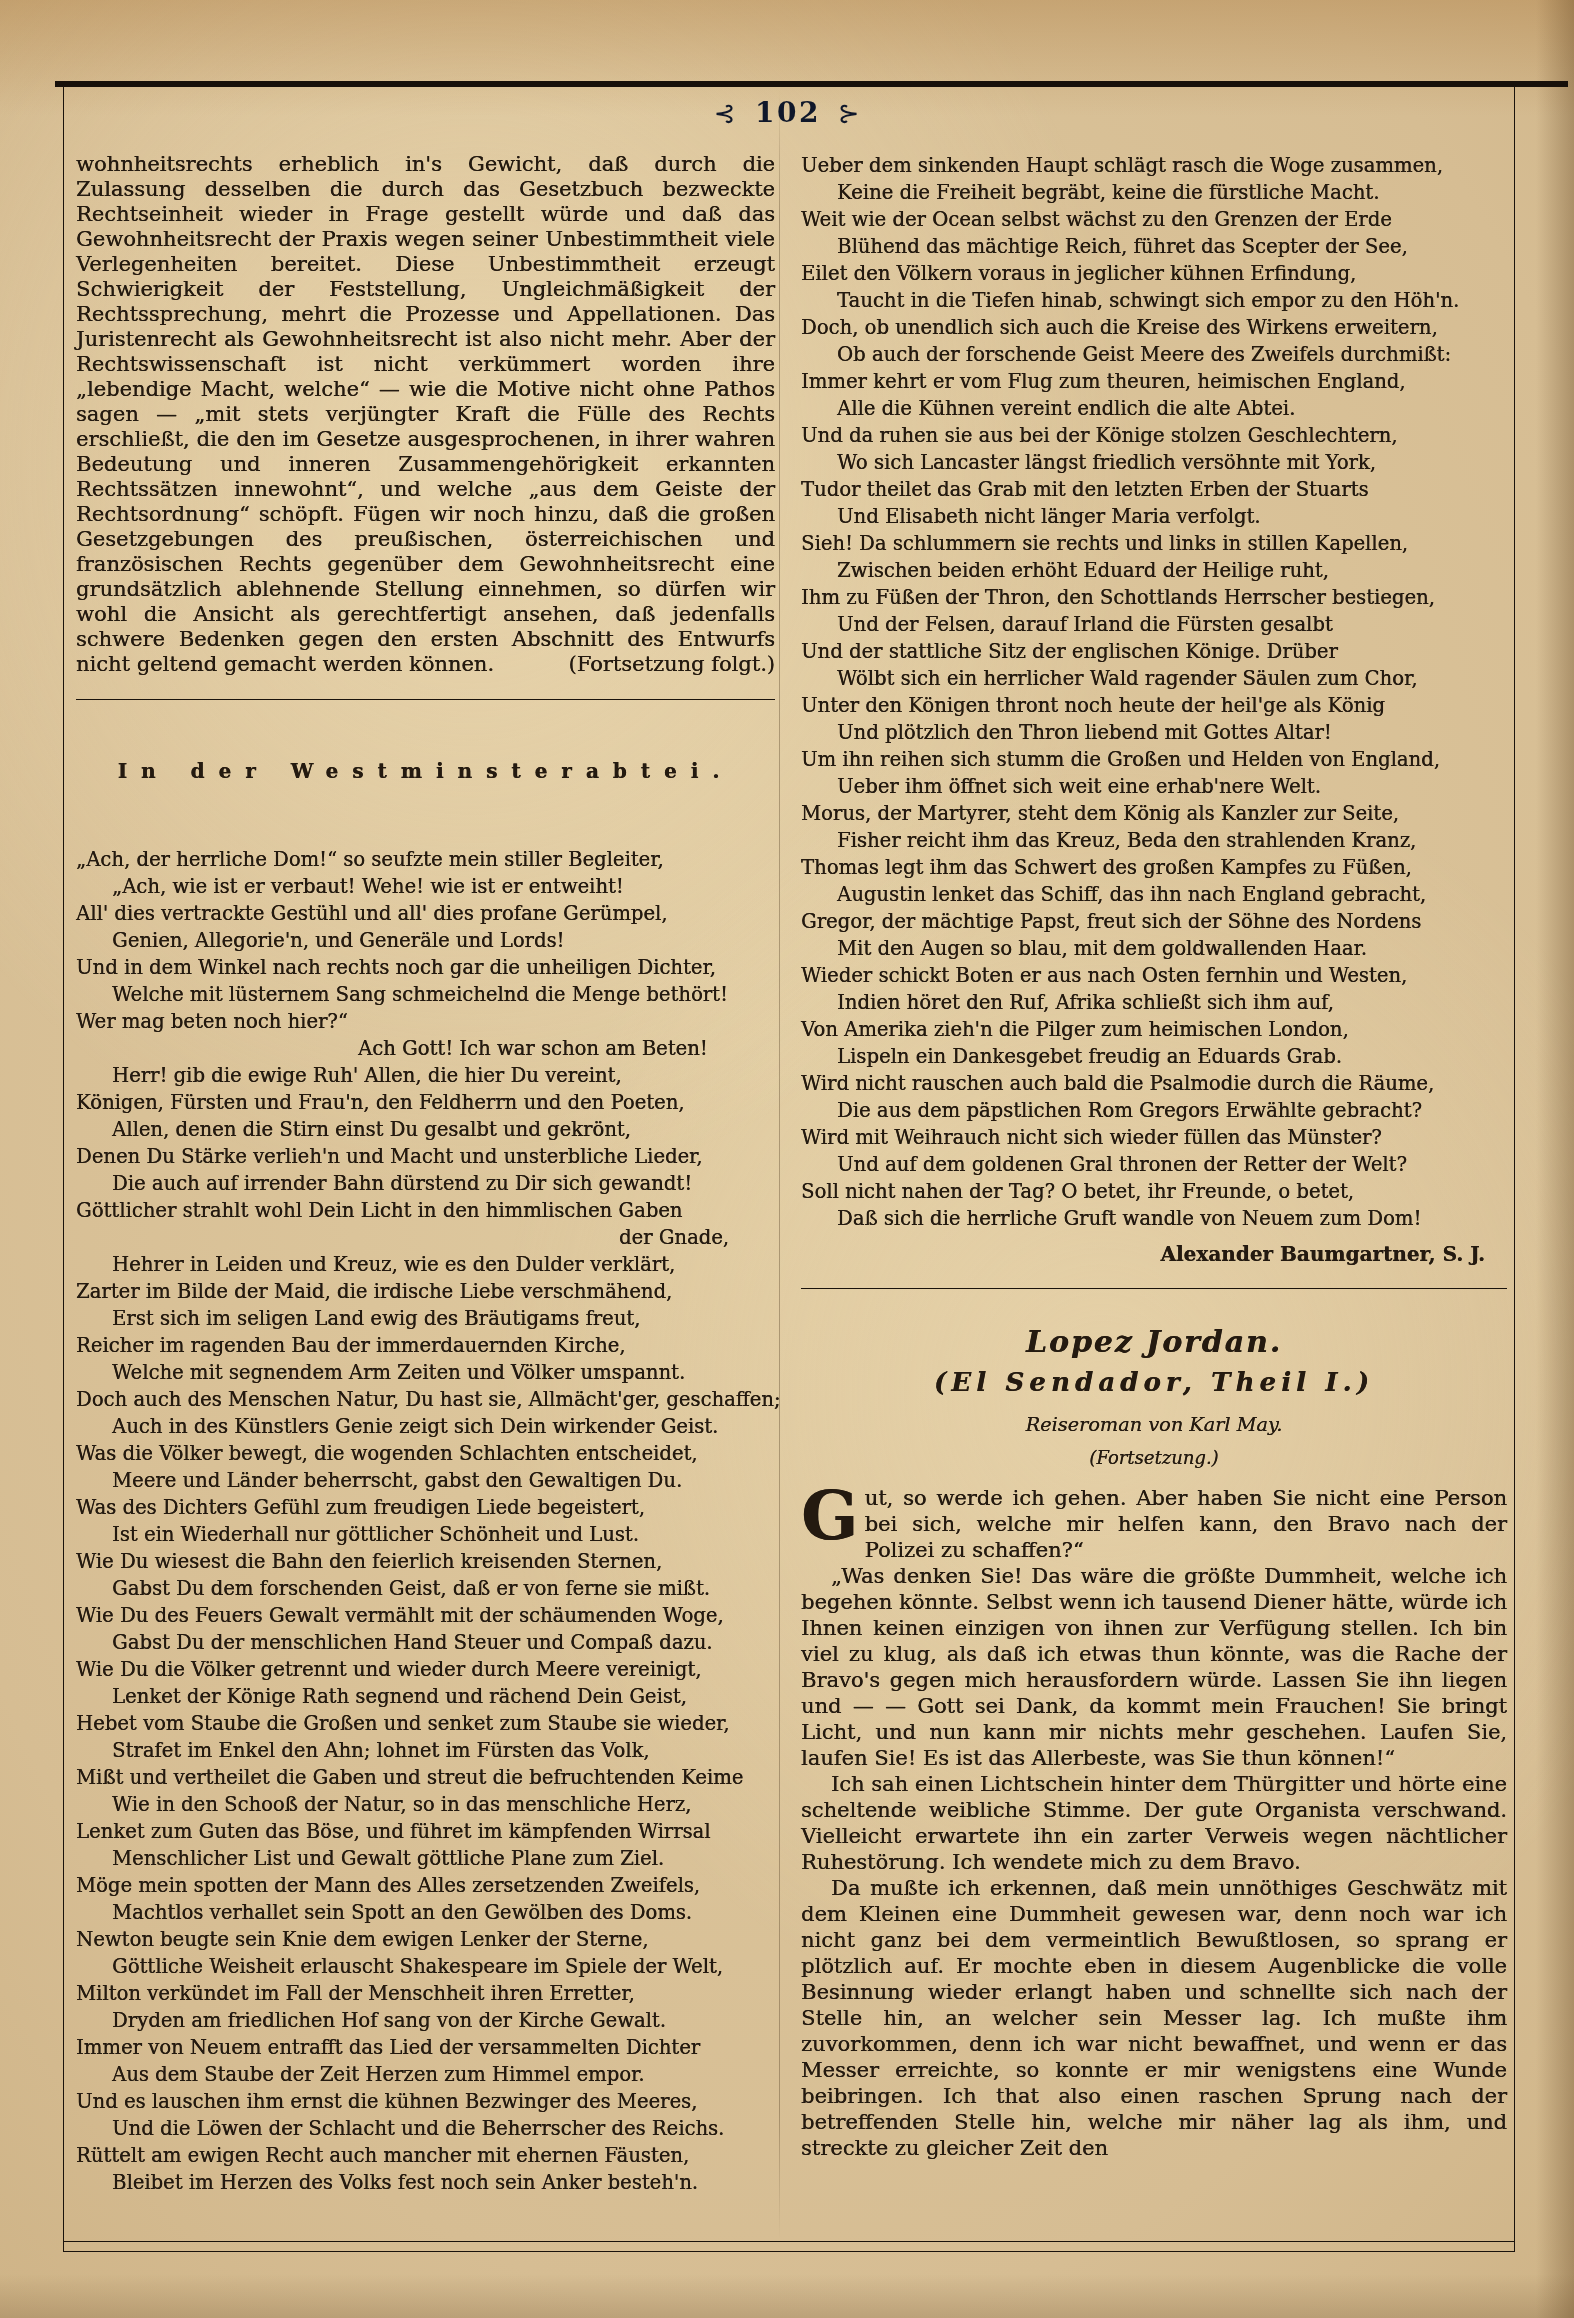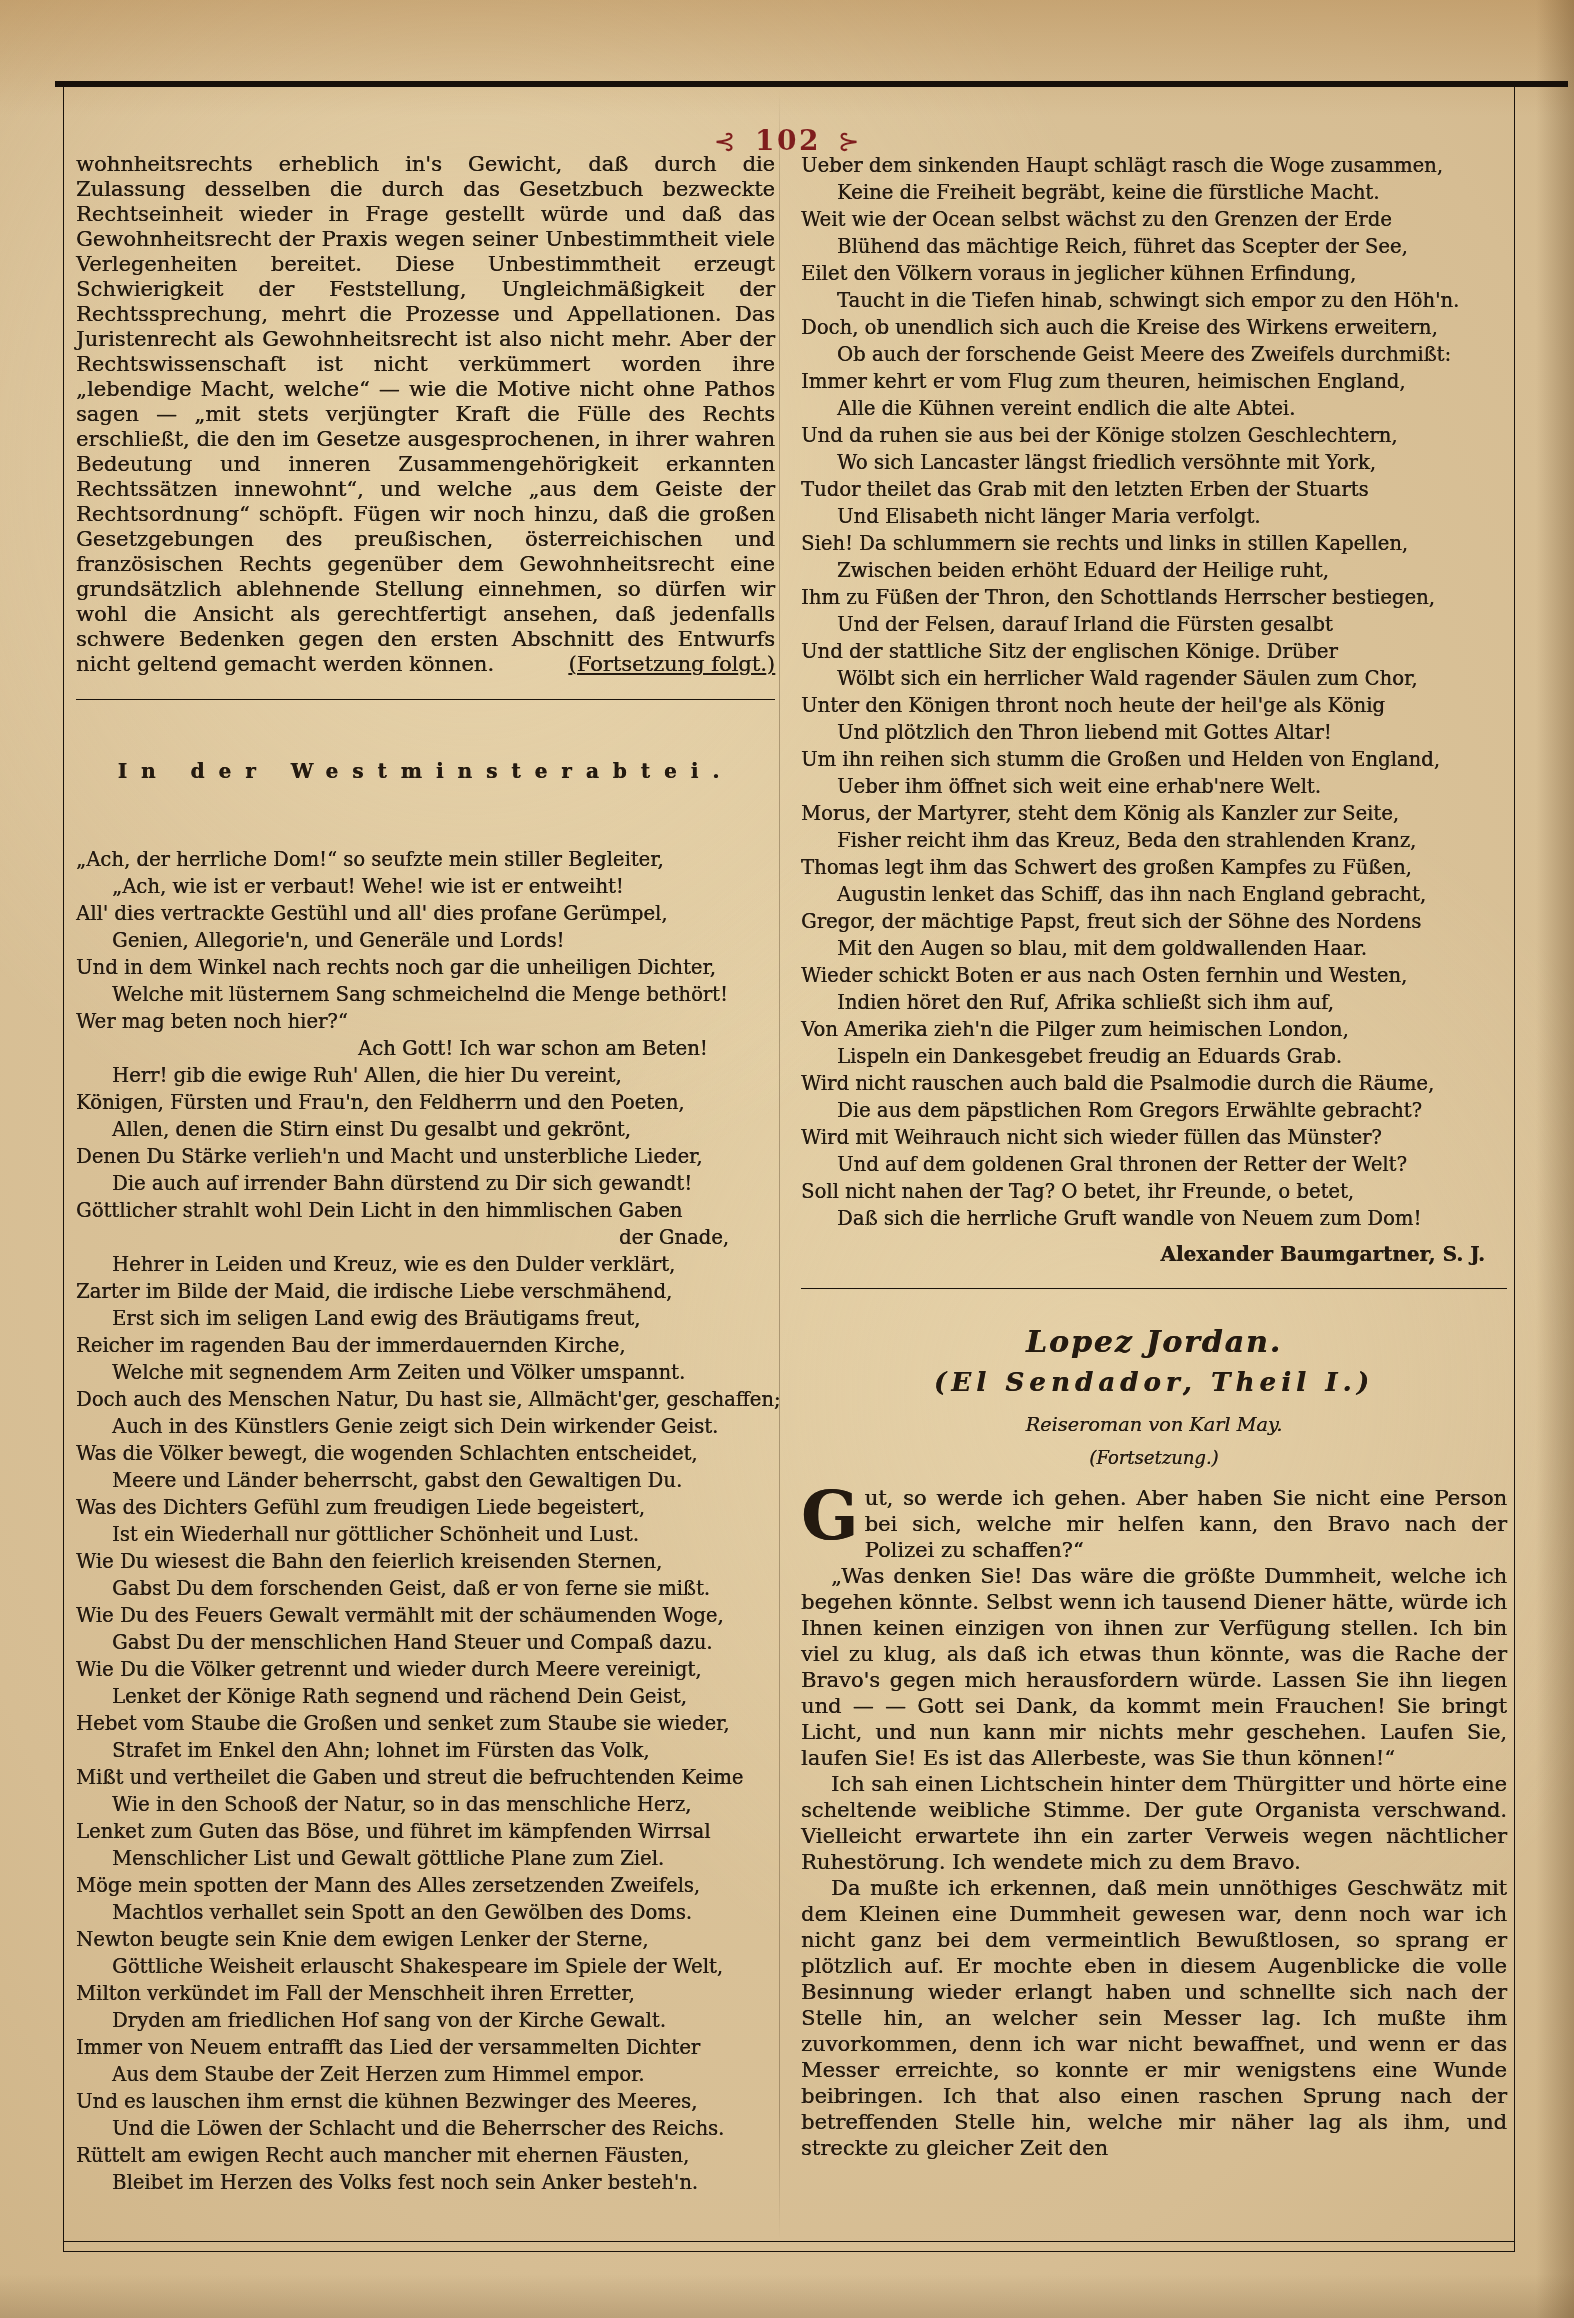--- a/index.html
+++ b/index.html
@@ -21,32 +21,32 @@
   .bottom-edge-shadow{position:absolute;left:0;bottom:0;width:100%;height:45px;
     background:linear-gradient(0deg, rgba(90,60,25,.22), rgba(90,60,25,0));}
 
   .top-rule{position:absolute;left:55px;top:81px;width:1513px;height:5.8px;background:#17100a;}
   .frame{position:absolute;left:63px;top:86px;width:1450px;height:2165px;
     border-left:1.9px solid #1a130c;border-right:1.9px solid #1a130c;border-bottom:1.9px solid #1a130c;}
   .bottom-rule-2{position:absolute;left:63px;top:2241px;width:1452px;height:1.3px;background:#1a130c;}
   .col-divider{position:absolute;left:779px;top:90px;width:1.3px;height:2150px;
     background:linear-gradient(180deg, rgba(82,62,36,.0), rgba(82,62,36,.38) 6%, rgba(82,62,36,.38) 94%, rgba(82,62,36,0));}
 
-  .page-head{position:absolute;left:63px;top:124px;width:1450px;text-align:center;
-    font-size:28px;font-weight:bold;letter-spacing:2.6px;color:#7f1d1d;}
+  .page-head{position:absolute;left:63px;top:96px;width:1450px;text-align:center;
+    font-size:28px;font-weight:bold;letter-spacing:2.6px;color:#0f172a;}
   .page-head .orn{font-family:"DejaVu Sans",sans-serif;font-size:26px;font-weight:normal;padding:0 16.7px;}
 
   
   .col{position:absolute;top:152px;}
   .col-left{left:76px;width:699px;}
   .col-right{left:801px;width:706px;}
 
   .body-text{font-size:21px;line-height:25px;text-align:justify;
     text-shadow:0.3px 0 0 currentColor;}
-  .cont-note{float:right;text-shadow:0.3px 0 0 currentColor;text-decoration:underline;}
+  .cont-note{float:right;text-shadow:0.3px 0 0 currentColor;}
 
   .section-rule{border:none;border-top:1.6px solid #1a130c;margin:22px 0 0 0;width:100%;}
 
   .poem-title{margin-top:59px;text-align:center;font-size:20px;font-weight:bold;
     letter-spacing:14px;text-shadow:0.3px 0 0 currentColor;}
 
   .poem{margin-top:63px;font-size:19.6px;line-height:27px;white-space:nowrap;
     text-shadow:0.3px 0 0 currentColor;}
   .poem .i0{padding-left:0;}
   .poem .i1{padding-left:36px;}

